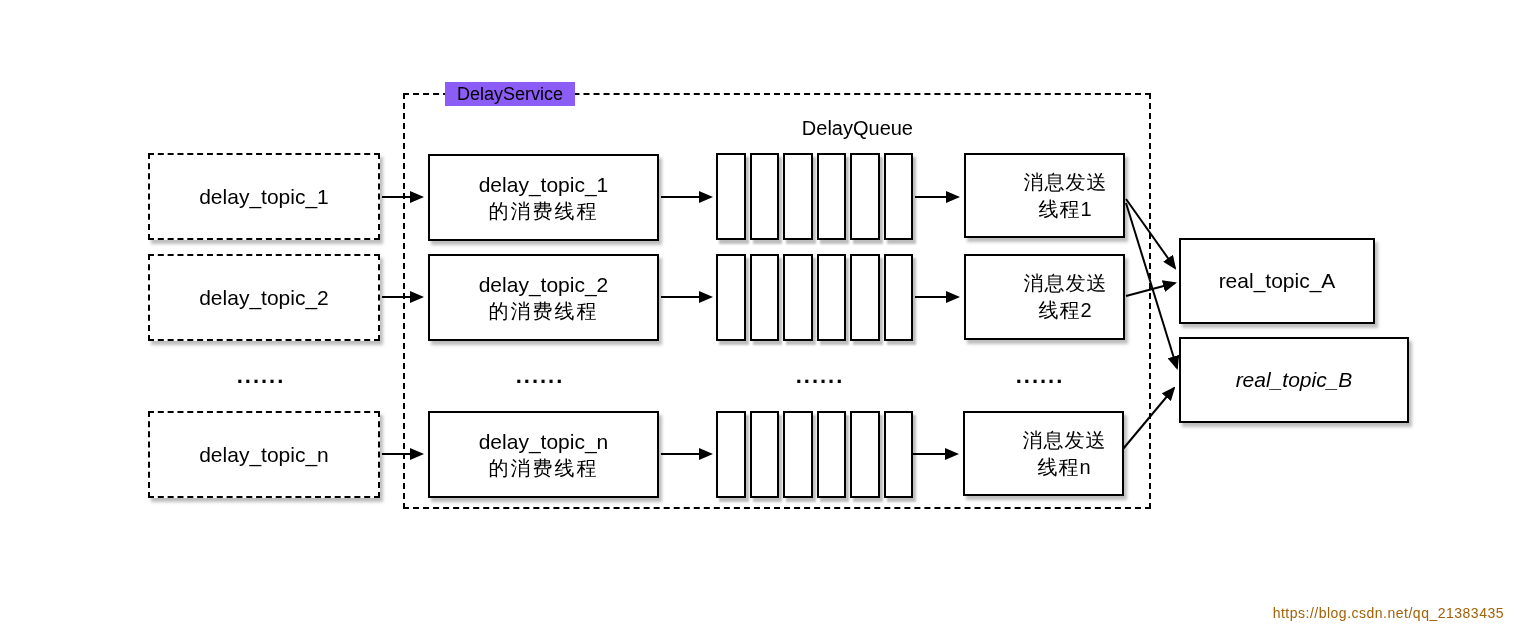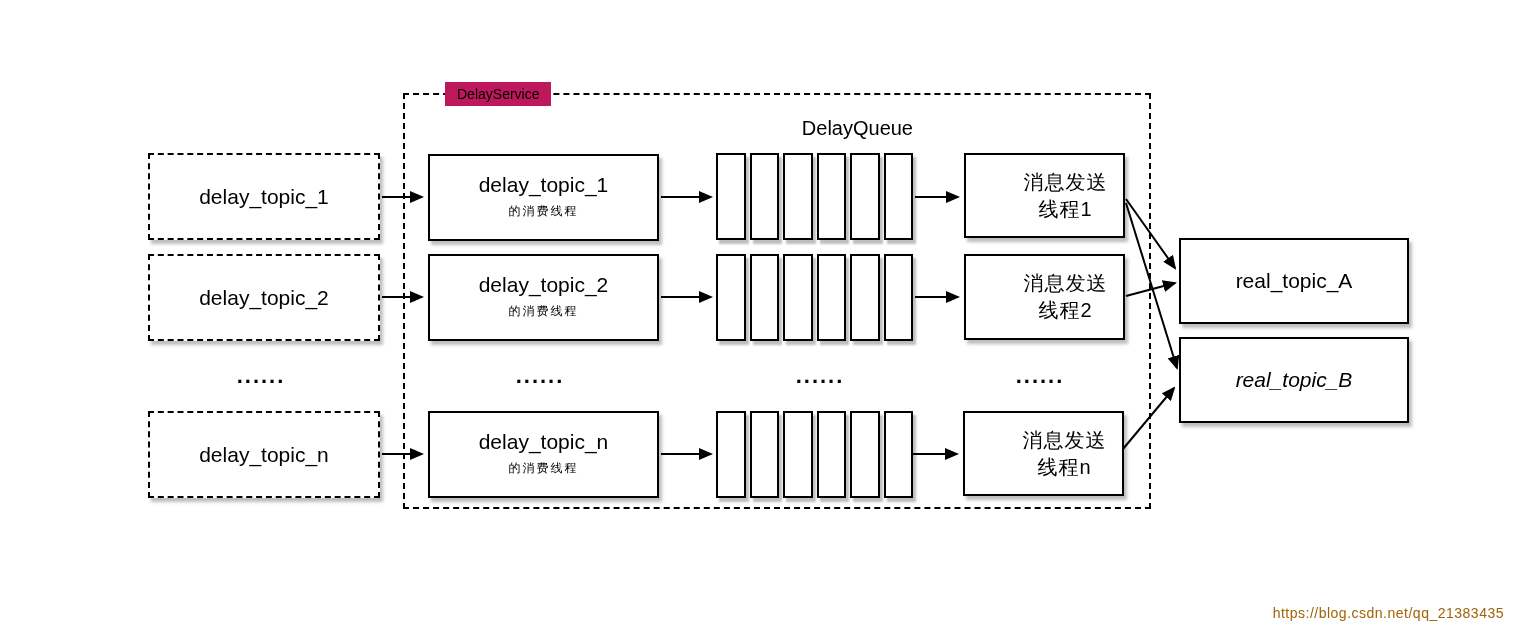--- a/index.html
+++ b/index.html
@@ -19,35 +19,35 @@
     flex-direction:column;
     align-items:center;
     justify-content:center;
     text-align:center;
     box-sizing:border-box;
     box-shadow:3px 4px 3px rgba(110,110,110,0.45);
   }
   .dashed{border-style:dashed;}
   .topic-label{font-size:21px;}
   .consumer-line1{font-size:21px;line-height:26px;}
-  .consumer-line2{font-size:12px;line-height:26px;letter-spacing:2px;text-align:right;}
+  .consumer-line2{font-size:20px;line-height:26px;letter-spacing:2px;text-align:right;}
   .sender-line{font-size:20px;line-height:27px;letter-spacing:1px;margin-left:42px;}
   .real-label{font-size:21px;}
   .service{
     position:absolute;
     left:403px;top:93px;width:748px;height:416px;
     border:2px dashed #000;
     box-sizing:border-box;
   }
   .service-label{
     position:absolute;
     left:40px;top:-13px;
-    background:#be185d;
+    background:#8b5cf6;
     padding:0 12px;
-    font-size:14px;
+    font-size:18px;
     line-height:24px;
   }
   .queue-title{
     position:absolute;
     left:716px;top:117px;width:197px;
     text-align:right;
     font-size:20px;
   }
   .queue{
     position:absolute;
@@ -148,21 +148,21 @@
   </div>
   <div class="box" style="left:964px;top:254px;width:161px;height:86px;">
     <span class="sender-line">消息发送</span>
     <span class="sender-line">线程2</span>
   </div>
   <div class="box" style="left:963px;top:411px;width:161px;height:85px;">
     <span class="sender-line">消息发送</span>
     <span class="sender-line">线程n</span>
   </div>
 
-  <div class="box" style="left:1179px;top:238px;width:230px;height:86px;">
+  <div class="box" style="left:1179px;top:238px;width:196px;height:86px;">
     <span class="real-label">real_topic_A</span>
   </div>
   <div class="box" style="left:1179px;top:337px;width:230px;height:86px;font-style:italic;">
     <span class="real-label">real_topic_B</span>
   </div>
 
   <div class="dots" style="left:201px;top:363px;">......</div>
   <div class="dots" style="left:480px;top:363px;">......</div>
   <div class="dots" style="left:760px;top:363px;">......</div>
   <div class="dots" style="left:980px;top:363px;">......</div>

